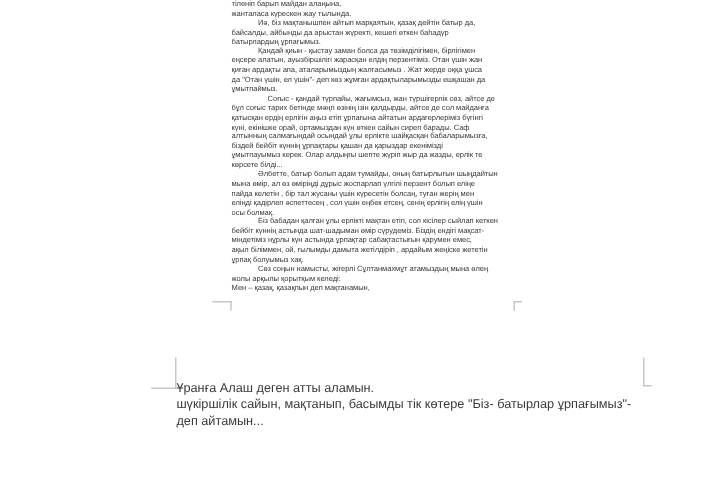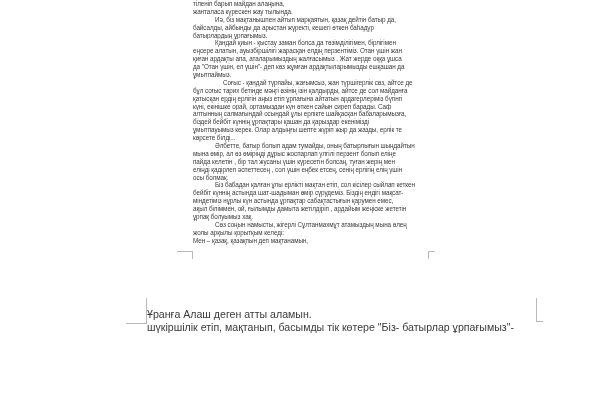--- a/index.html
+++ b/index.html
@@ -34,21 +34,21 @@
 
     .crop { position: absolute; border-color: #b9b9b9; border-style: solid; border-width: 0; }
     .crop-tl1 { left: 177px; top: 251px; width: 15px; height: 7px; border-top-width: 1px; border-right-width: 1px; }
     .crop-tr1 { left: 428px; top: 251px; width: 6px; height: 7px; border-top-width: 1px; border-left-width: 1px; }
 
     .crop-bl2 { left: 126px; top: 298px; width: 20px; height: 25px; border-right-width: 1px; border-bottom-width: 1px; }
     .crop-br2 { left: 536px; top: 298px; width: 6px; height: 23px; border-left-width: 1px; border-bottom-width: 1px; }
 
     .bottom-text {
       position: absolute;
-      left: 147px; top: 308px;
+      left: 147px; top: 318px;
       width: 420px;
       font-size: 10.6px;
       line-height: 13.4px;
       color: #3a3a3a;
     }
     .bottom-text .ln { white-space: nowrap; }
   </style>
 </head>
 <body>
 
@@ -88,14 +88,15 @@
     </div>
   <div class="crop crop-tl1"></div>
   <div class="crop crop-tr1"></div>
 </div>
 
 <div class="crop crop-bl2"></div>
 <div class="crop crop-br2"></div>
 
 <div class="bottom-text">
   <div class="ln">Ұранға Алаш деген атты аламын.</div>
-  <div class="ln">шүкіршілік етіп, мақтанып, басымды тік көтере "Біз- батырлар ұрпағымыз"-</div>
+  <div class="ln">шүкіршілік сайын, мақтанып, басымды тік көтере "Біз- батырлар ұрпағымыз"-</div>
+  <div class="ln">деп айтамын...</div>
 </div>
 
 </body></html>

